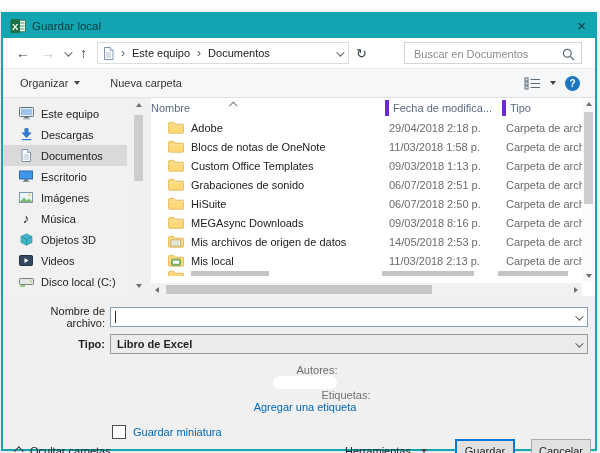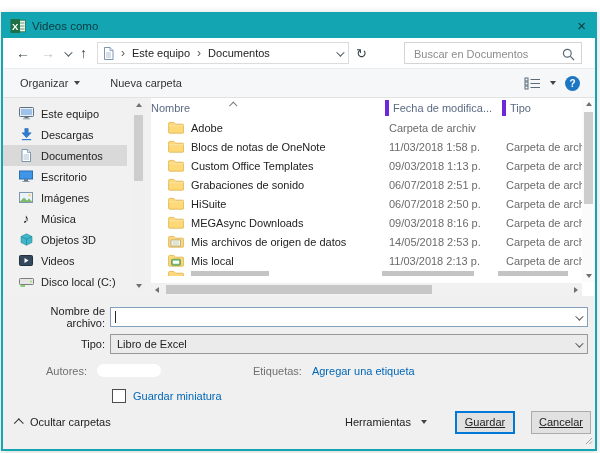--- a/index.html
+++ b/index.html
@@ -82,29 +82,29 @@
   .row-partial { height:6px; overflow:hidden; display:flex; align-items:flex-start; padding-left:17px; }
   .pbar { height:10px; background:#c4c4c4; margin-top:1px; }
   .file-vscroll { position:absolute; top:0; right:0; bottom:14px; width:13px; background:#fbfbfb;
     display:flex; flex-direction:column; align-items:center; padding:4px 0; box-sizing:border-box; }
   .hscroll { position:absolute; left:0; right:13px; bottom:0; height:13px; background:#f1f1f1;
     display:flex; align-items:center; padding:0 4px; box-sizing:border-box; }
   .hthumb { height:9px; background:#c7c7c7; width:63%; margin-left:7px; }
   
   .fields { flex:0 0 103px; box-sizing:border-box; padding:9px 7px 0 9px; background:#f0f0f0; }
   .frow { display:flex; align-items:center; }
-  .frow.second { margin-top:5px; }
+  .frow.second { margin-top:5px;font-weight:bold; }
   .flabel { flex:0 0 93px; text-align:right; margin-right:5px; color:#222; }
   .combo { flex:1; height:20px; box-sizing:border-box; display:flex; align-items:center; position:relative; }
   .combo.filename { background:#fff; border:1px solid #86a0bb; }
   .combo.type { background:#ebebeb; border:1px solid #999; }
   .caret { position:absolute; left:4px; top:3px; bottom:3px; width:1px; background:#2b2b2b; }
   .combo .val { padding-left:6px; color:#222; }
   .combo .cchev { margin-left:auto; margin-right:6px; }
-  .meta-row { display:flex; align-items:center; margin-top:10px; }
+  .meta-row { display:flex; align-items:center; margin-top:10px;flex-direction:column; }
   .gray-label { color:#707070; }
   .autores-label { margin-left:34px; }
   .blob { width:64px; height:13px; background:#fff; border-radius:7px; margin-left:10px; }
   .etiquetas-label { margin-left:92px; }
   .tag-link { color:#0067b8; margin-left:10px; }
   .thumb-row { display:flex; align-items:center; margin-top:12px; margin-left:100px; }
   .checkbox { width:12px; height:12px; background:#fff; border:1px solid #4d4d4d; box-sizing:content-box; }
   .thumb-label { color:#0067b8; margin-left:7px; }
   
   .footer { flex:1; display:flex; align-items:center; padding:0 4px 8px 13px; position:relative; }
@@ -125,21 +125,21 @@
     <span style="display:flex;">
       <svg width="16" height="16" viewBox="0 0 16 16">
         <rect x="8.5" y="2.2" width="7" height="11.6" fill="#eef4ee" stroke="#1e7145" stroke-width="0.8"></rect>
         <line x1="10" y1="5" x2="14.5" y2="5" stroke="#1e7145" stroke-width="0.7"></line>
         <line x1="10" y1="8" x2="14.5" y2="8" stroke="#1e7145" stroke-width="0.7"></line>
         <line x1="10" y1="11" x2="14.5" y2="11" stroke="#1e7145" stroke-width="0.7"></line>
         <rect x="0.5" y="1" width="9.5" height="14" rx="1" fill="#1e7145"></rect>
         <text x="5.2" y="11.6" text-anchor="middle" font-size="9.5" font-weight="bold" fill="#ffffff" font-family="Liberation Sans, sans-serif">X</text>
       </svg>
     </span>
-    <span class="title-text">Videos como</span>
+    <span class="title-text">Guardar local</span>
     <span class="close-btn">×</span>
   </div>
 
   <div class="navbar">
     <span class="nav-glyph nav-back">←</span>
     <span class="nav-glyph disabled nav-fwd">→</span>
     <span class="nav-chev"><span class="chev down small"></span></span>
     <span class="nav-glyph nav-up">↑</span>
 
     <div class="addressbox">
@@ -307,20 +307,21 @@
         <div class="frow-item">
           <span class="c-name">
               <span class="ficon">
                 <svg width="16" height="13" viewBox="0 0 16 13">
                   <path d="M0.6 2.4 c0-0.6 0.4-1 1-1 h4.2 l1.6 1.8 h7.2 c0.6 0 1 0.4 1 1 v7 c0 0.6-0.4 1-1 1 h-13 c-0.6 0-1-0.4-1-1 z" fill="#ffd978" stroke="#dcb04a" stroke-width="0.8"></path>
                   <path d="M0.6 4.7 h14.9" stroke="#f5e6b0" stroke-width="0.8"></path>
                 </svg>
               </span>
               <span>Adobe</span>
             </span>
+          <span class="c-date">29/04/2018 2:18 p.</span>
           <span class="c-type">Carpeta de archiv</span>
         </div>
 
         <div class="frow-item">
           <span class="c-name">
               <span class="ficon">
                 <svg width="16" height="13" viewBox="0 0 16 13">
                   <path d="M0.6 2.4 c0-0.6 0.4-1 1-1 h4.2 l1.6 1.8 h7.2 c0.6 0 1 0.4 1 1 v7 c0 0.6-0.4 1-1 1 h-13 c-0.6 0-1-0.4-1-1 z" fill="#ffd978" stroke="#dcb04a" stroke-width="0.8"></path>
                   <path d="M0.6 4.7 h14.9" stroke="#f5e6b0" stroke-width="0.8"></path>
                 </svg>

